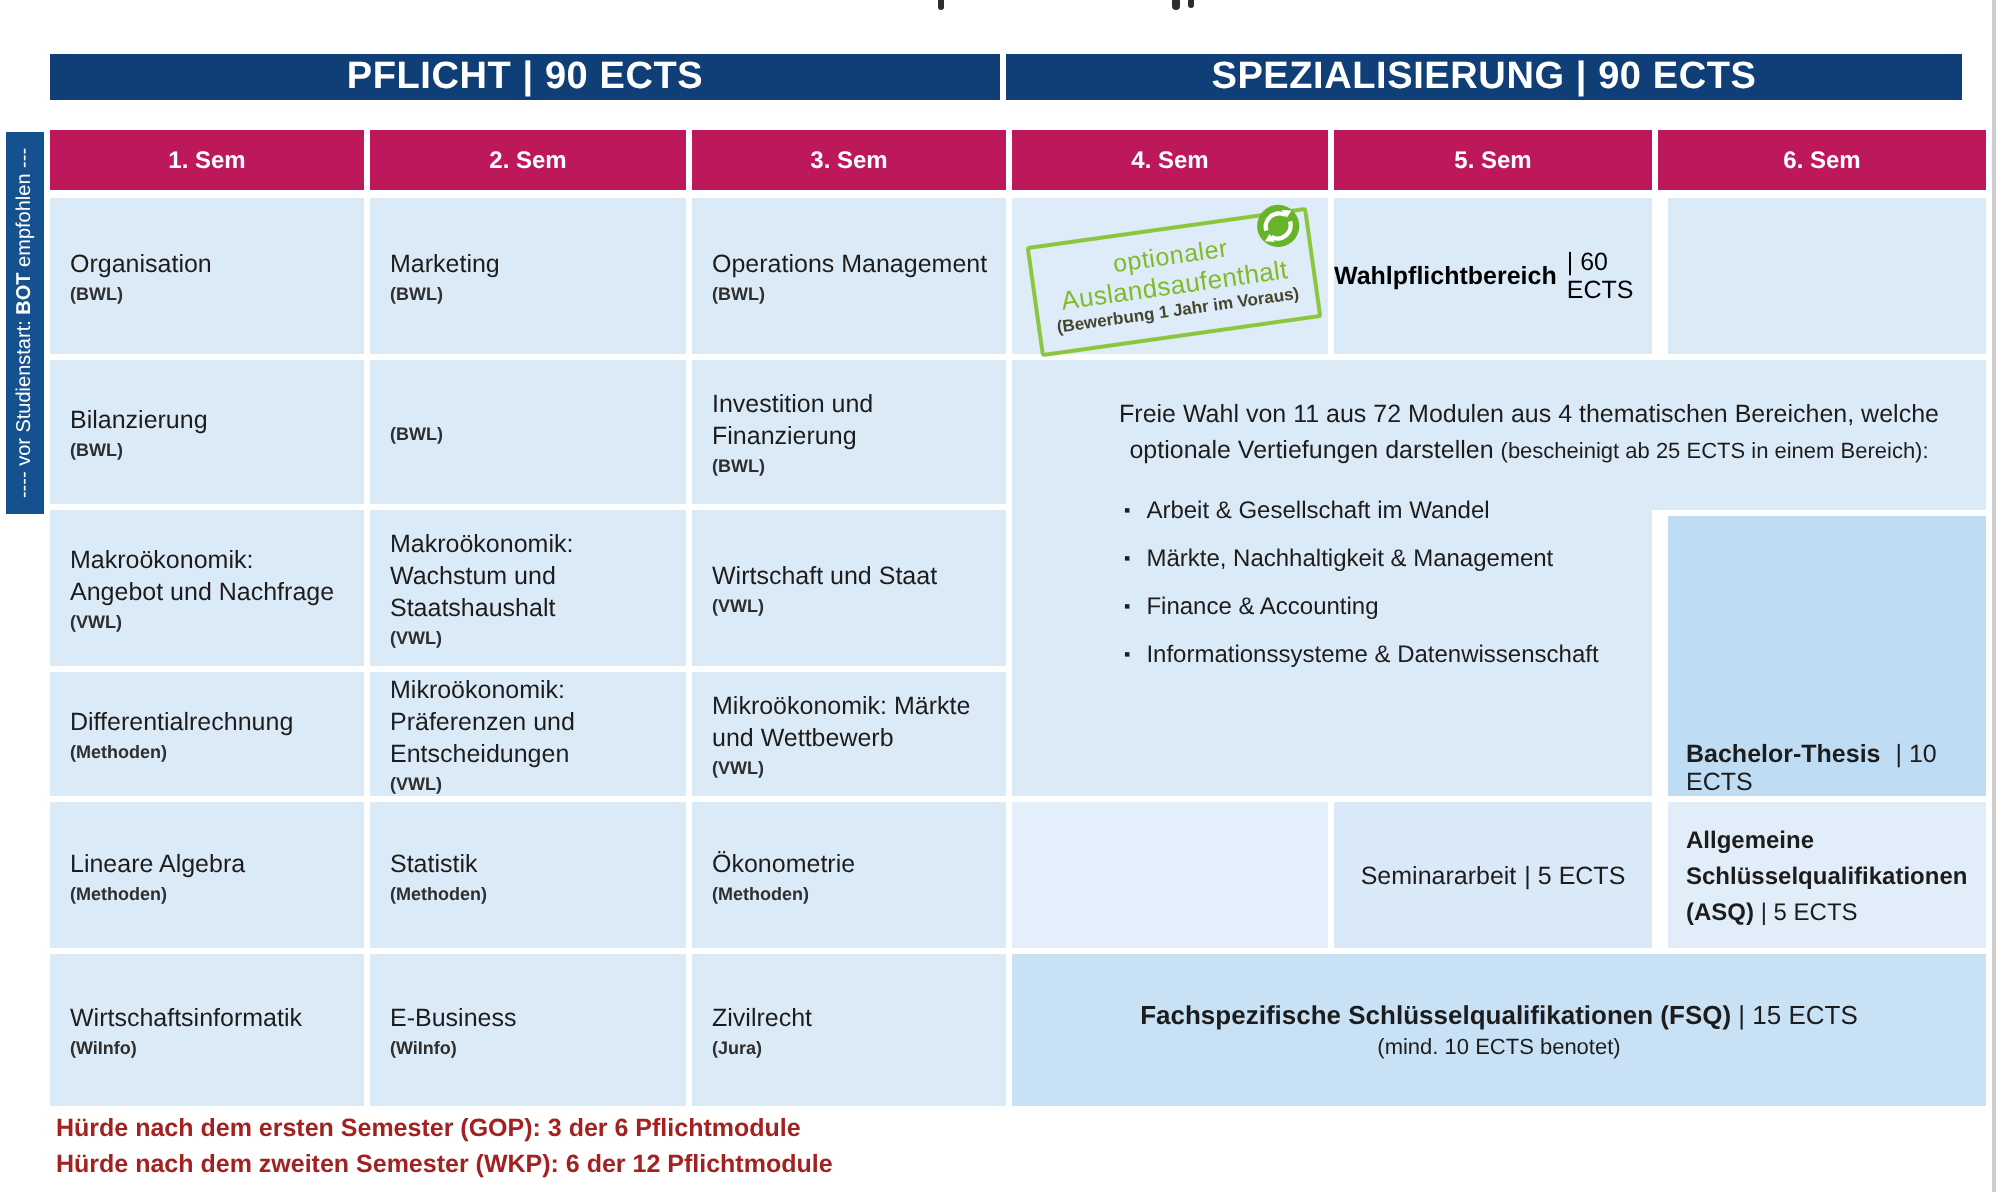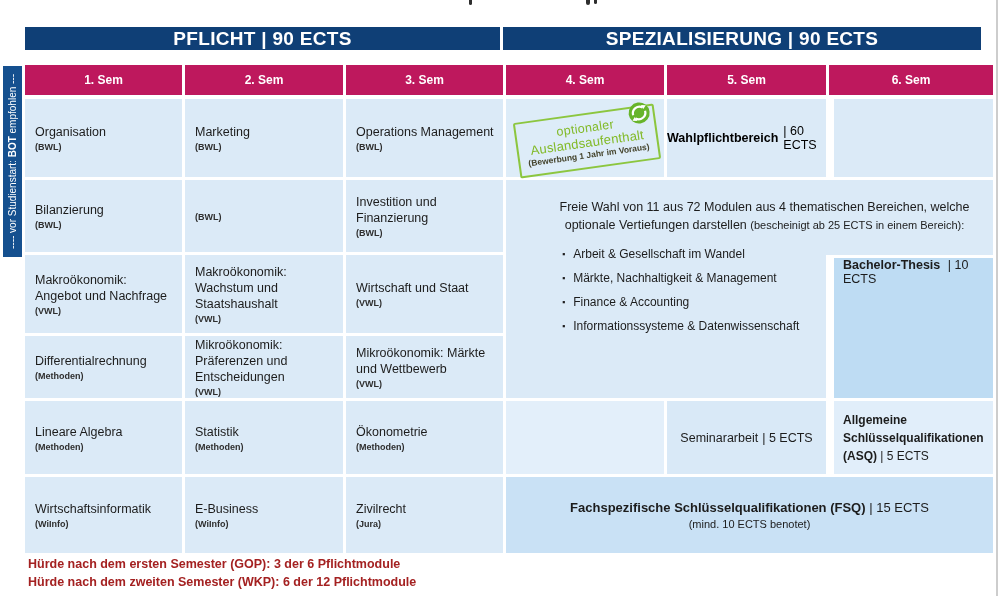--- a/index.html
+++ b/index.html
@@ -86,21 +86,21 @@
   .freie-intro{text-align:center;font-size:12.5px;line-height:1.45;}
   .freie-intro .small{font-size:11px;}
   .freie-bullets{list-style:none;margin:13px 0 0 16px;padding:0;font-size:12px;}
   .freie-bullets li{margin-bottom:10px;display:flex;align-items:baseline;}
   .freie-bullets .sq{font-size:9px;margin-right:8px;position:relative;top:-1px;}
 
   
   .thesis-cell{
     grid-column:7/8;grid-row:3/5;z-index:2;background:#bedcf3;
     margin-left:-8px;border-left:8px solid #fff;border-top:3px solid #fff;
-    display:flex;align-items:flex-start;padding:0 6px 0 9px;box-sizing:content-box;
+    display:flex;align-items:flex-end;padding:0 6px 0 9px;box-sizing:content-box;
     font-size:12.5px;color:#1c1c1c;
   }
   .thesis-cell .nm{font-weight:bold;}
   .thesis-cell .ec{margin-left:4px;}
 
   
   .empty4{grid-area:5/4;background:#e3effa;}
   .empty6{grid-area:1/7;background:#dbeaf7;}
   .seminar-cell{grid-area:5/5;background:#d9e9f7;display:flex;align-items:center;justify-content:center;font-size:12.5px;color:#1c1c1c;}
   .seminar-cell .ec{margin-left:4px;}

